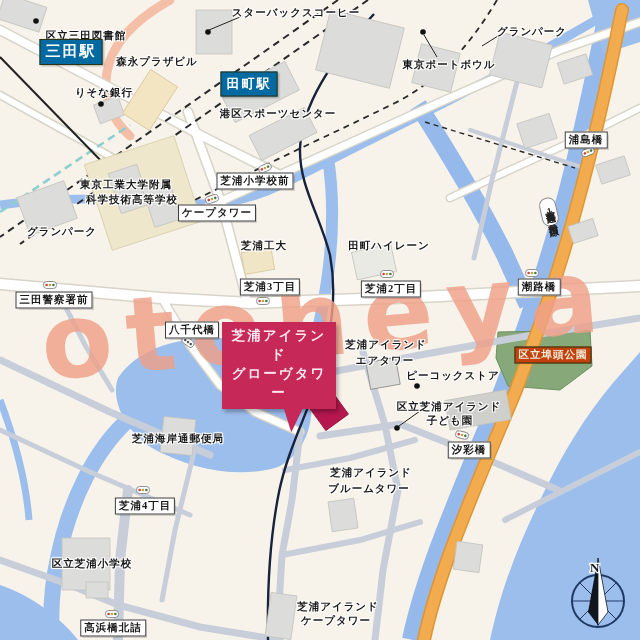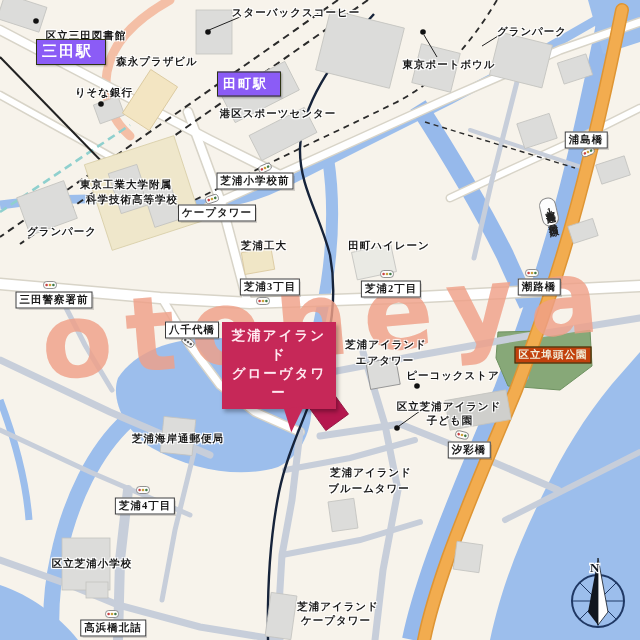--- a/index.html
+++ b/index.html
@@ -11,21 +11,21 @@
       font:900 104px "DejaVu Sans",sans-serif;letter-spacing:14px;
       color:rgba(239,160,136,.82);transform:rotate(-5deg);pointer-events:none;}
   .lbl{position:absolute;z-index:3;transform:translate(-50%,-50%);white-space:nowrap;
        font-weight:bold;font-size:10.5px;color:#181818;letter-spacing:1px;
        text-shadow:1px 1px 0 #fff,-1px -1px 0 #fff,1px -1px 0 #fff,-1px 1px 0 #fff,0 0 3px #fff;}
   .box{position:absolute;z-index:3;transform:translate(-50%,-50%);white-space:nowrap;
        background:#fff;border:1px solid #3c3c3c;padding:0px 3px 1px 3px;
        font-weight:bold;font-size:10.5px;color:#181818;letter-spacing:1px;
        box-shadow:1px 1px 1px rgba(0,0,0,.15);}
   .sta{position:absolute;z-index:3;transform:translate(-50%,-50%);white-space:nowrap;
-       background:#8b5cf6;border:1px solid #2d3312;color:#fff;padding:2px 12px 3px 5px;
+       background:#0369a1;border:1px solid #2d3312;color:#fff;padding:2px 5px 3px 5px;
        font-weight:bold;letter-spacing:2px;box-shadow:1px 1px 2px rgba(0,0,0,.3);}
   .sta.mita{font-size:15px;}
   .sta.tamachi{font-size:13px;margin-left:48px;}
   .park-box{position:absolute;z-index:3;transform:translate(-50%,-50%);white-space:nowrap;
        background:#c2410c;border:1px solid #243a14;color:#F2EFDC;padding:0 3px 1px 3px;
        font-weight:bold;font-size:10.5px;letter-spacing:1px;}
   .callout{position:absolute;z-index:4;left:222px;top:322px;width:102px;text-align:center;
        background:#C62858;color:#FFE9F0;padding:5px 6px 6px 6px;
        font-weight:bold;font-size:13.5px;line-height:1.55;letter-spacing:2px;
        box-shadow:2px 3px 4px rgba(0,0,0,.3);}

